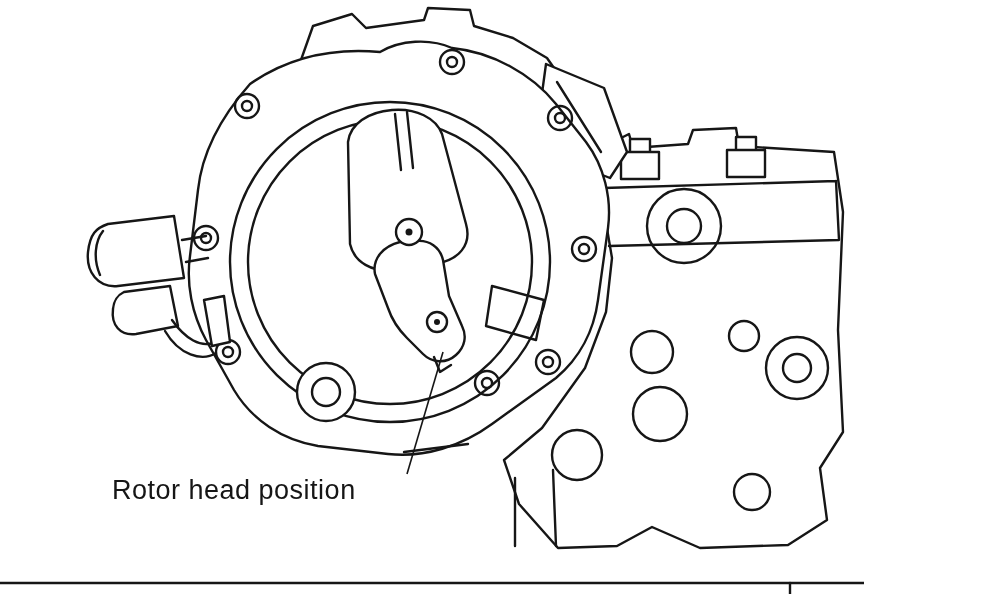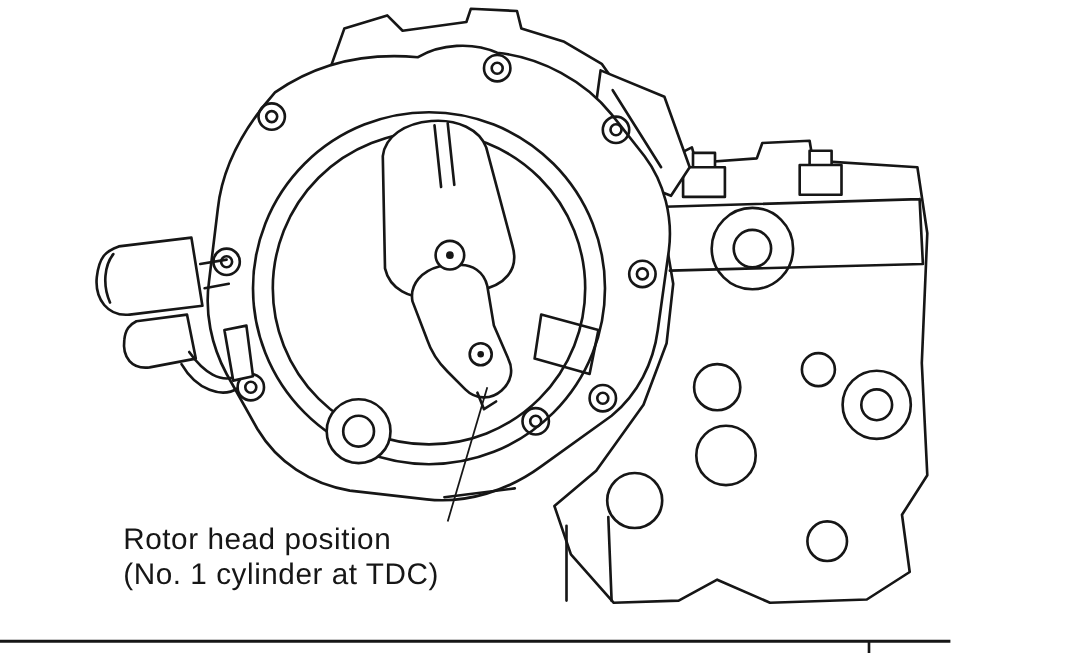--- a/index.html
+++ b/index.html
@@ -161,17 +161,16 @@
     </g>
 
     <g>
       <path class="thick" d="M 0 583 L 984 583"></path>
       <path class="s" d="M 790 583 L 790 594"></path>
     </g>
   </svg>
 
   <div class="caption">
     <div>Rotor head position</div>
-    <div>(No. 1 cylinder at TDC)</div>
   </div>
 
 
 </div>
 
 </body></html>

